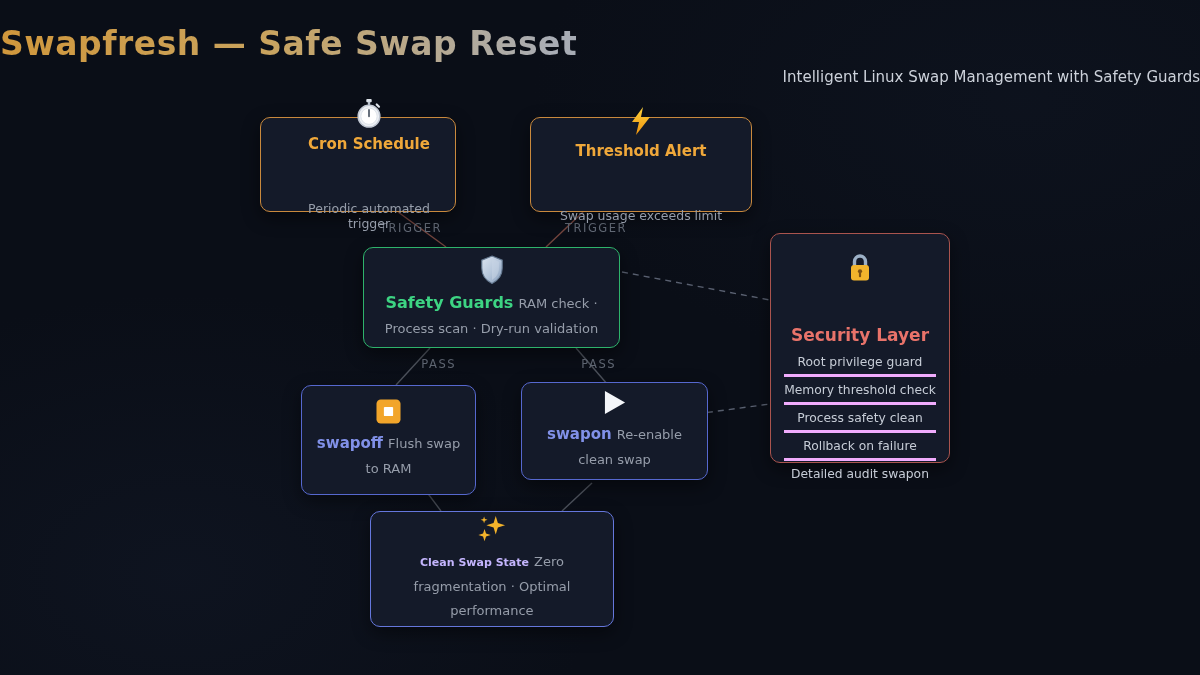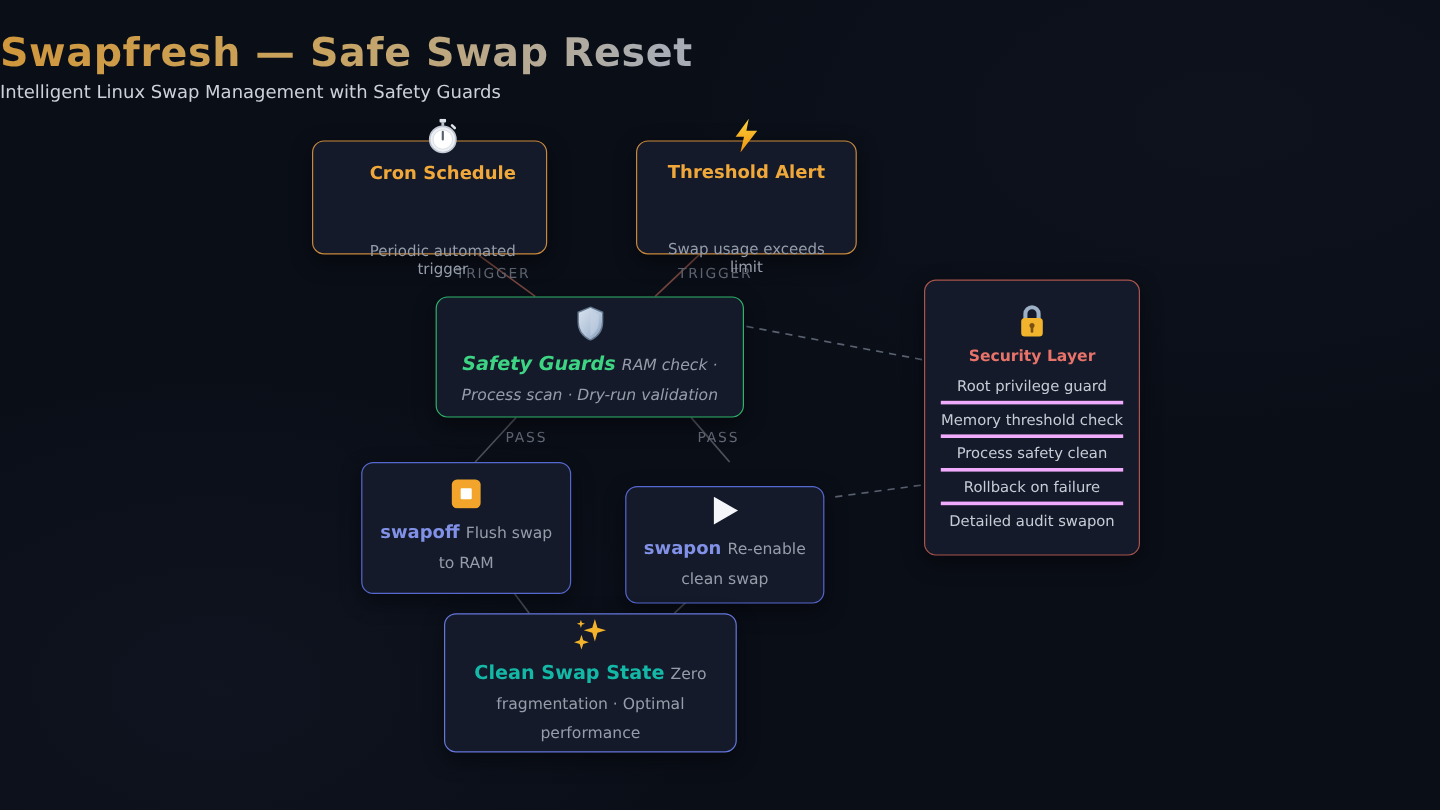--- a/index.html
+++ b/index.html
@@ -13,21 +13,21 @@
     font-family:"DejaVu Sans","Liberation Sans",sans-serif;
   }
   
   #title {
     position:absolute; top:24px; left:0; width:100%; text-align:left;
     font-size:33px; font-weight:bold; letter-spacing:.5px;
     background:linear-gradient(90deg,#d0973c 0%,#c9a35e 22%,#a9adb5 46%,#9aa3b1 60%,#8aa3cc 80%,#6f92c8 100%);
     -webkit-background-clip:text; background-clip:text; color:transparent;
   }
   #subtitle {
-    position:absolute; top:68px; left:0; width:100%; text-align:left;
+    position:absolute; top:68px; left:0; width:100%; text-align:right;
     font-size:15px; color:#ccd1da;
   }
   
   #wires { position:absolute; top:0; left:0; pointer-events:none; }
   
   .edge-label {
     position:absolute; width:90px; text-align:right;
     font-size:11.5px; letter-spacing:1.5px; color:#646b78;
   }
   
@@ -37,43 +37,43 @@
     align-items:center; justify-content:center; text-align:center;
     padding:10px 14px; box-shadow:0 6px 18px rgba(0,0,0,.45);
   }
   .node .icon { line-height:0; margin-bottom:7px; }
   .node .nt { font-weight:bold; }
   .node .nd { color:#969daa;margin-top:45px; }
   .flow { line-height:1.55; }
 
   #node-cron, #node-threshold { border-color:#c9893d; }
   #node-cron { left:260px; top:117px; width:196px; height:95px;padding-left:36px; }
-  #node-threshold { left:530px; top:117px; width:184px; height:95px; }
+  #node-threshold { left:530px; top:117px; width:222px; height:95px; }
   #node-cron .nt, #node-threshold .nt { display:block; color:#f0a83a; font-size:15px; margin-bottom:3px; }
   #node-cron .nd, #node-threshold .nd { display:block; font-size:12.5px; }
 
-  #node-guards { left:363px; top:247px; width:257px; height:101px; border-color:#2eb36b;font-style:italic; }
+  #node-guards { left:363px; top:247px; width:257px; height:101px; border-color:#2eb36b; }
   #node-guards .nt { color:#3dd483; font-size:16px; }
   #node-guards .nd { font-size:13px; }
 
   #node-security { left:770px; top:233px; width:180px; height:230px; border-color:#aa544e; justify-content:flex-start; padding-top:18px; }
-  #node-security .nt { color:#e8736a; font-size:13px; margin-bottom:4px; }
+  #node-security .nt { color:#e8736a; font-size:17px; margin-bottom:4px;margin-top:35px; }
   .sec-item {
     width:152px; padding:5.5px 0; font-size:12.3px; color:#c6ccd6;
   }
   .sec-item + .sec-item { border-top:3px solid #f0abfc; }
 
   #node-swapoff, #node-swapon { border-color:#5668cf; }
   #node-swapoff { left:301px; top:385px; width:175px; height:110px; }
-  #node-swapon  { left:521px; top:405px; width:166px; height:98px; }
+  #node-swapon  { left:521px; top:382px; width:187px; height:98px; }
   #node-swapoff .nt, #node-swapon .nt { color:#8191e8; font-size:15px; }
   #node-swapoff .nd, #node-swapon .nd { font-size:13px; }
 
   #node-clean { left:370px; top:511px; width:244px; height:116px; border-color:#6577dc; }
-  #node-clean .nt { color:#14b8a6; font-size:16px; }
+  #node-clean .nt { color:#c4b5fd; font-size:11px; }
   #node-clean .nd { font-size:13px; }
 </style>
 </head>
 <body>
 
 <div id="canvas">
 
   <svg id="wires" width="1200" height="675">
     <line x1="398" y1="212" x2="446" y2="247" stroke="#76463f" stroke-width="1.4"></line>
     <line x1="583" y1="212" x2="546" y2="247" stroke="#76463f" stroke-width="1.4"></line>

